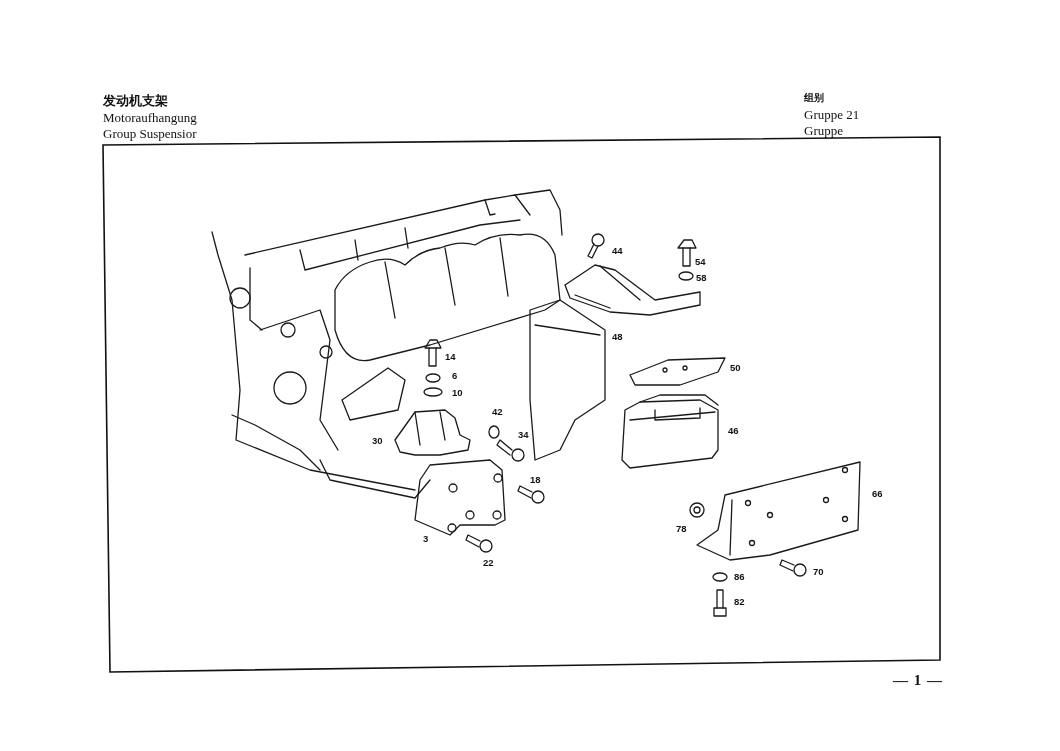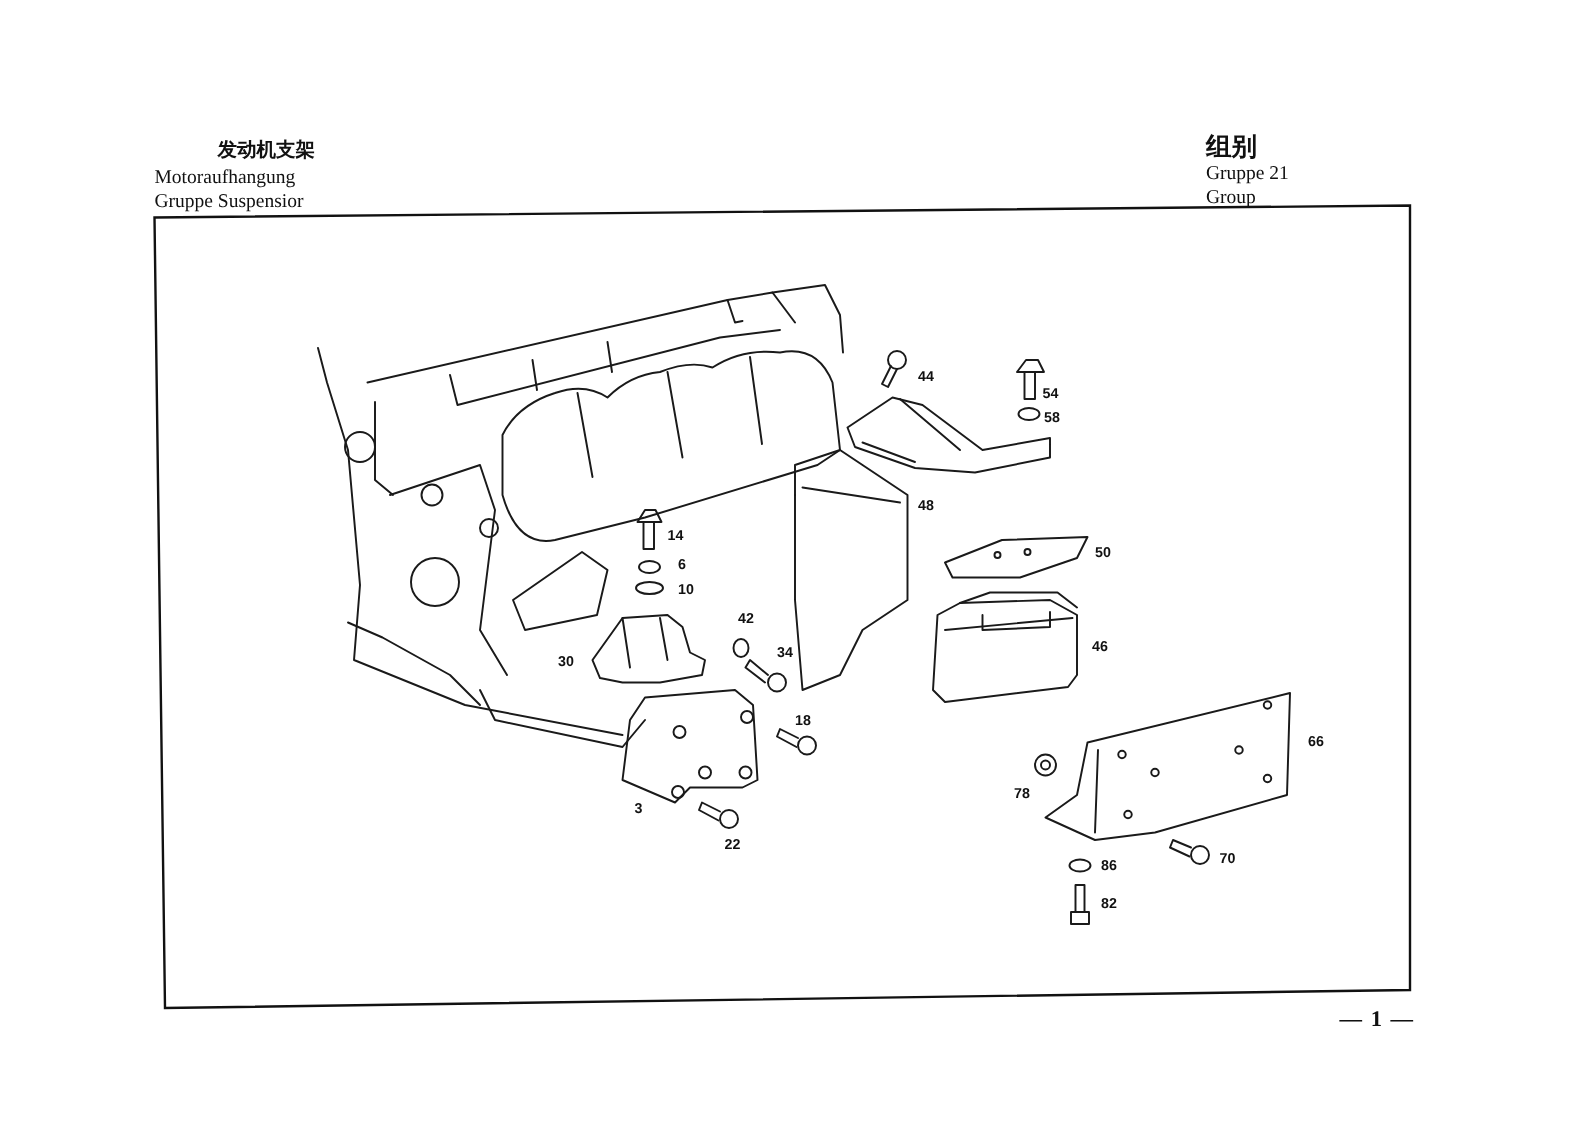--- a/index.html
+++ b/index.html
@@ -1,37 +1,37 @@
 <!DOCTYPE html>
 <html><head>
 <meta charset="utf-8">
 <style>
   html,body{margin:0;padding:0;background:#fff;}
   body{width:1060px;height:751px;position:relative;overflow:hidden;font-family:"Liberation Serif",serif;color:#111;}
   .hdr-left{position:absolute;left:103px;top:93px;line-height:16.5px;font-size:13px;}
-  .hdr-left .zh{font-family:"DejaVu Sans",sans-serif;font-weight:bold;font-size:13px;margin-left:42px;}
+  .hdr-left .zh{font-family:"DejaVu Sans",sans-serif;font-weight:bold;font-size:13px;}
   .hdr-right{position:absolute;left:804px;top:90px;line-height:16.5px;font-size:13px;}
-  .hdr-right .zh{font-family:"DejaVu Sans",sans-serif;font-weight:bold;font-size:17px;}
+  .hdr-right .zh{font-family:"DejaVu Sans",sans-serif;font-weight:bold;font-size:10px;}
   .frame{position:absolute;left:0;top:0;width:1060px;height:751px;}
   .page-num{position:absolute;left:893px;top:672px;font-size:15px;font-weight:bold;letter-spacing:1px;}
   svg text.callout{font-family:"Liberation Sans",sans-serif;font-weight:bold;font-size:9.5px;fill:#111;}
 </style>
 </head>
 <body>
 
 <div class="hdr-left">
   <div class="zh">发动机支架</div>
   <div>Motoraufhangung</div>
-  <div>Gruppe Suspensior</div>
+  <div>Group Suspensior</div>
 </div>
 
 <div class="hdr-right">
   <div class="zh">组别</div>
   <div>Gruppe 21</div>
-  <div>Group</div>
+  <div>Gruppe</div>
 </div>
 
 <svg class="frame" viewBox="0 0 1060 751" xmlns="http://www.w3.org/2000/svg">
 
   <path d="M103 145 L940 137 L940 660 L110 672 Z" fill="none" stroke="#111" stroke-width="1.6"></path>
   <g fill="none" stroke="#1a1a1a" stroke-width="1.3" stroke-linejoin="round" stroke-linecap="round">
 
     <g>
       <path d="M212 232 L218 255 L232 300 L240 390 L236 440 L310 470 L415 490"></path>
       <path d="M245 255 L485 200 L515 195 L530 215"></path>

